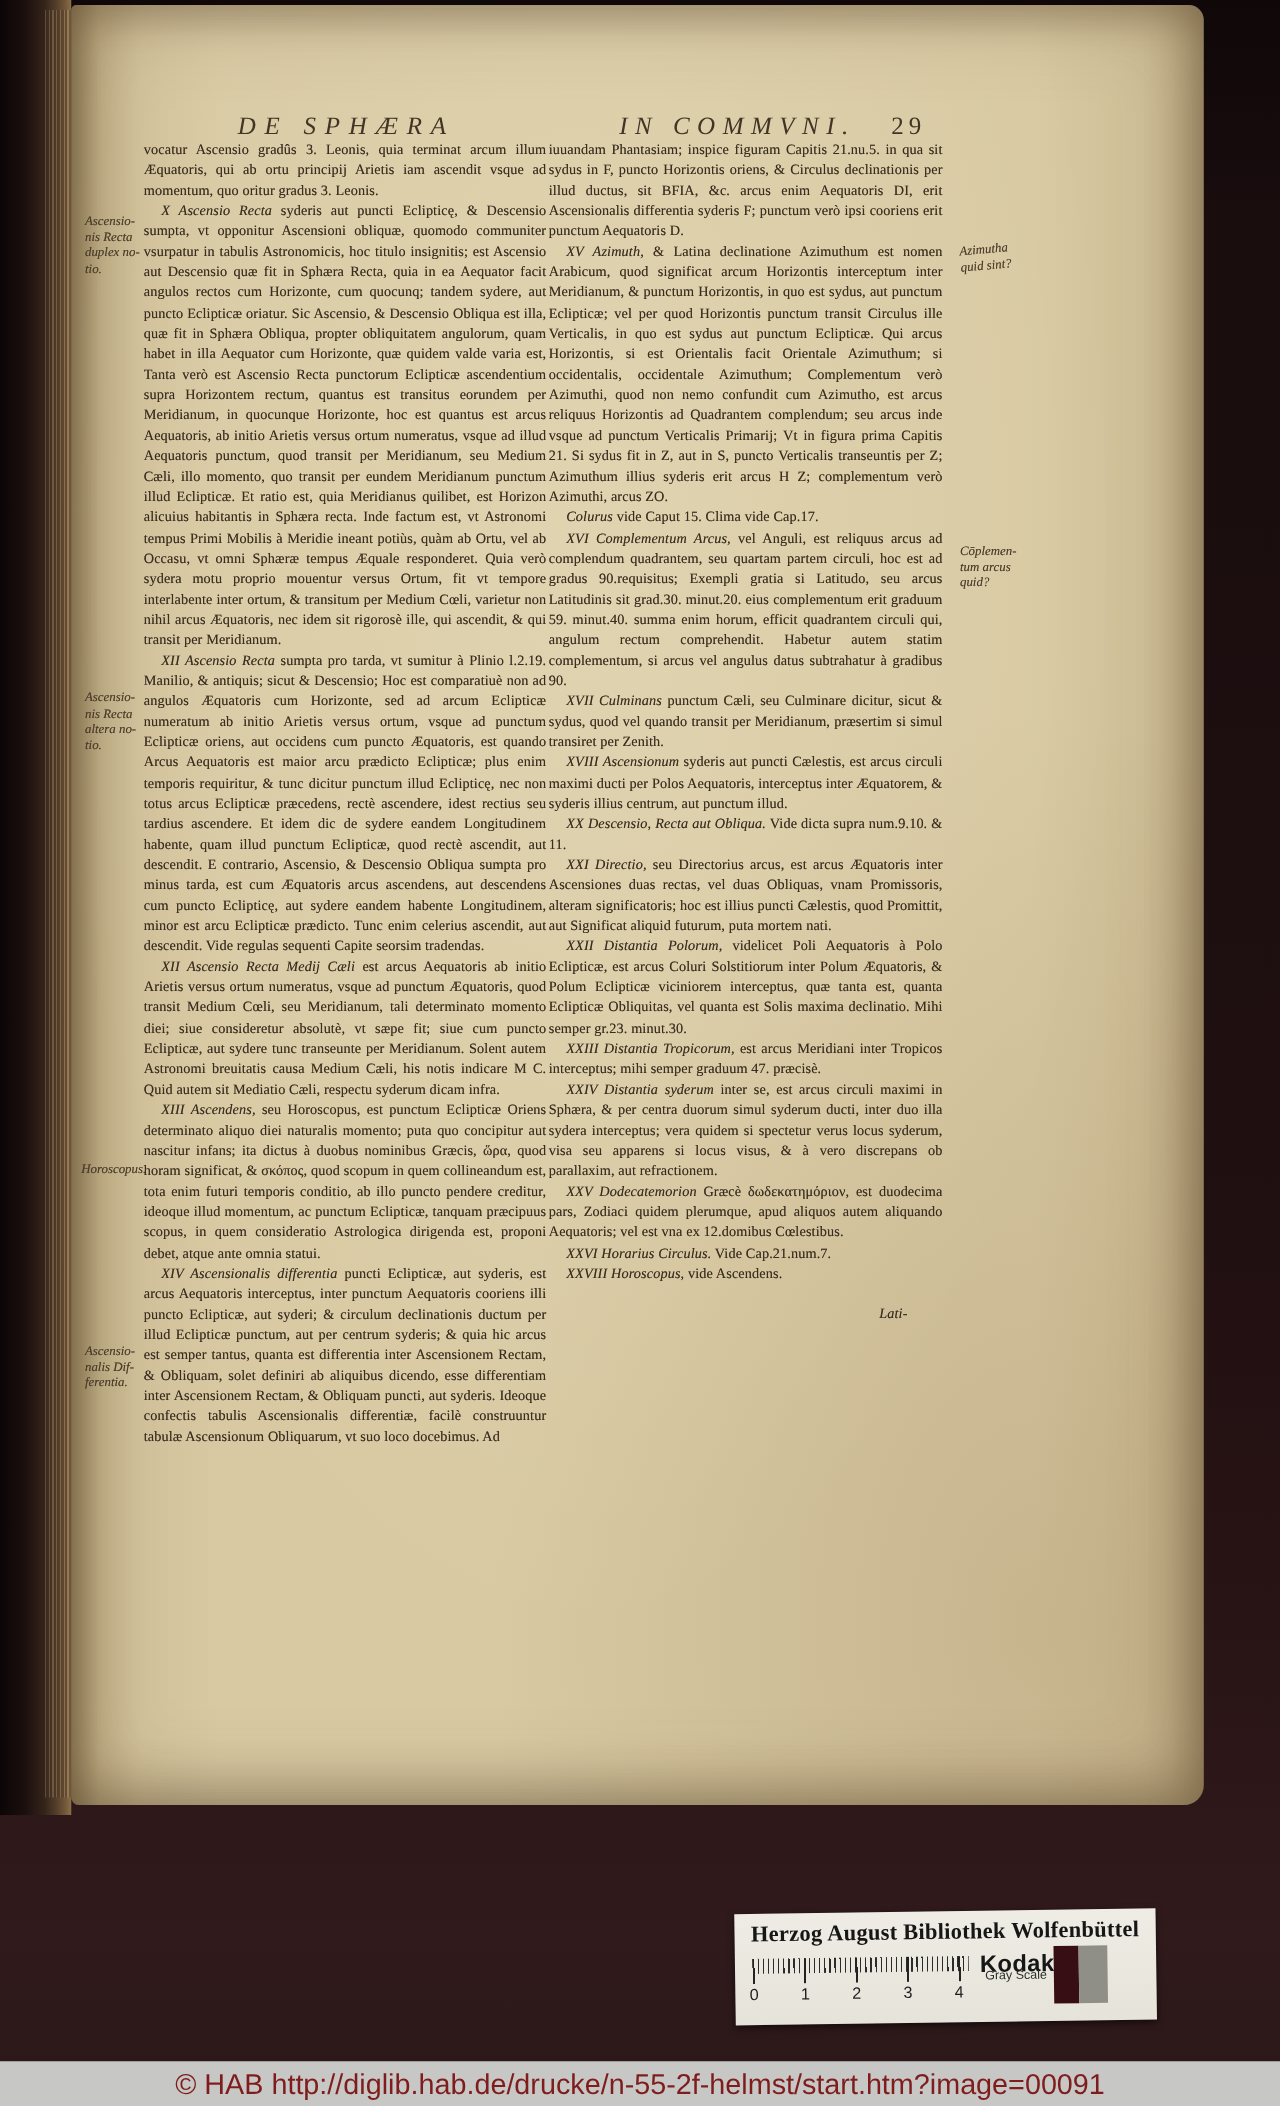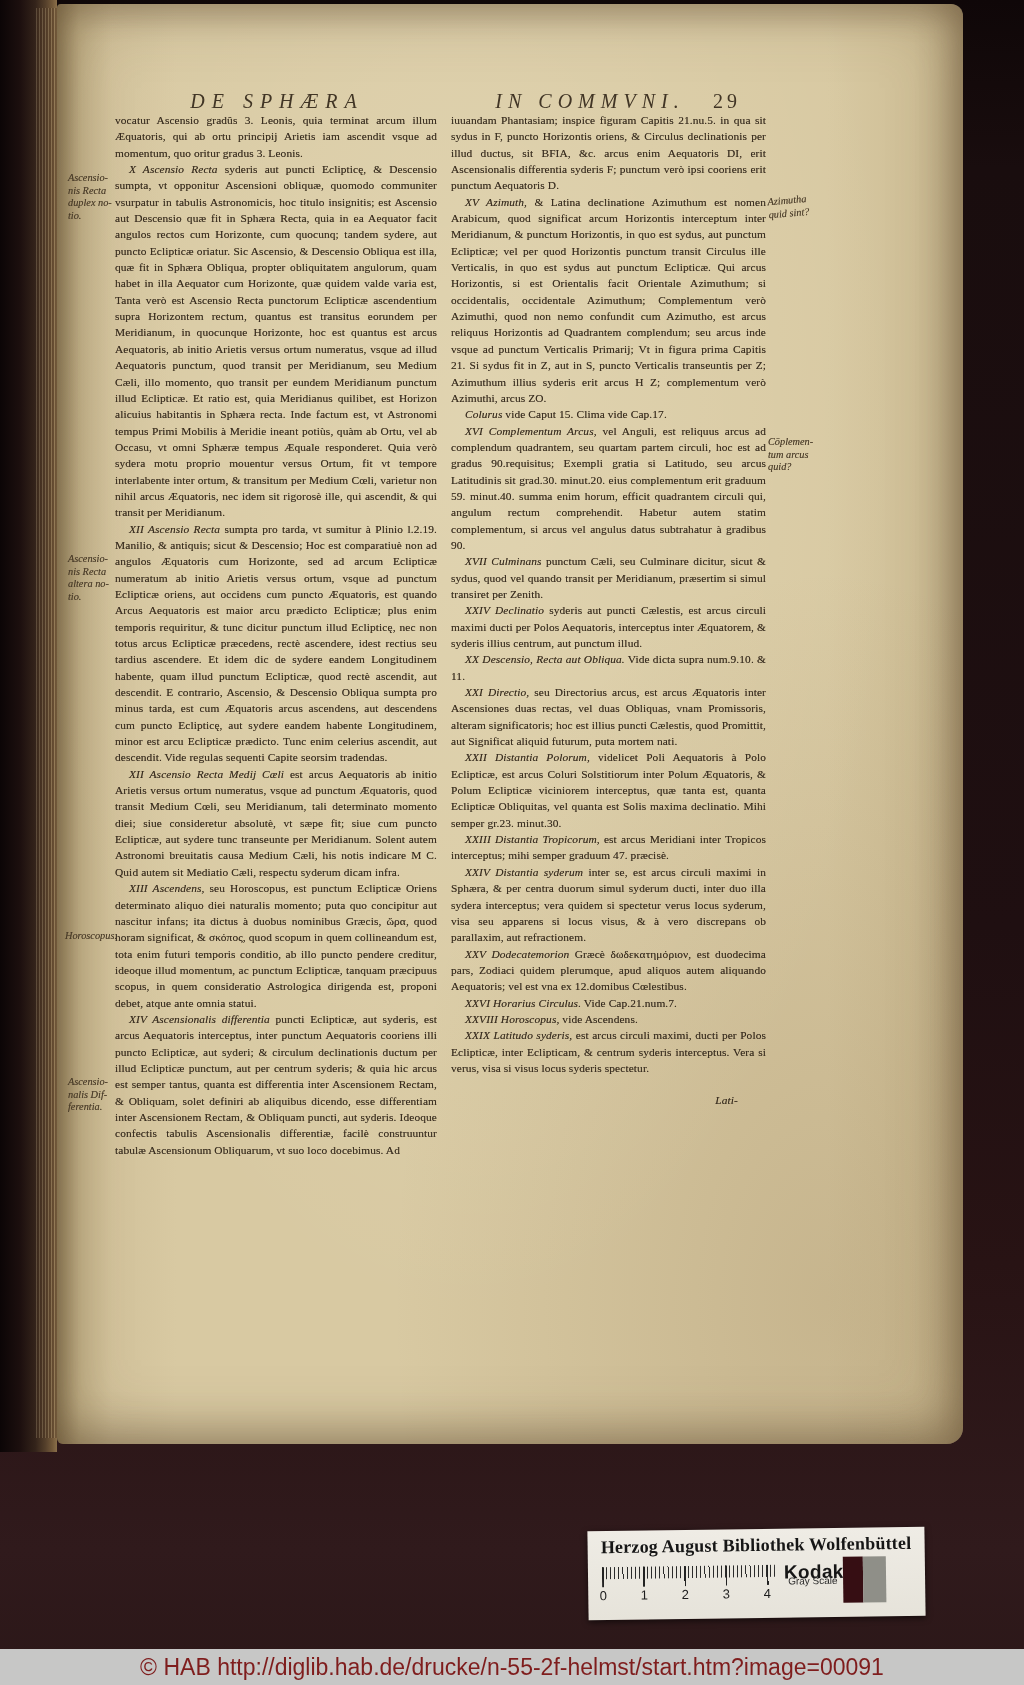--- a/index.html
+++ b/index.html
@@ -33,21 +33,21 @@
       #d5c5a0;
     box-shadow:inset 0 0 70px rgba(92,70,40,0.35), inset -10px -14px 36px rgba(80,60,35,0.30), inset 0 14px 24px rgba(80,60,35,0.22);
     color:#3a2f21;
   }
   .running-head{position:absolute;top:86px;left:0;width:906px;height:26px;
     font-style:italic;font-size:20px;color:#413525;}
   .head-left{position:absolute;left:55px;width:330px;text-align:center;letter-spacing:7px;}
   .head-right{position:absolute;left:408px;width:250px;text-align:center;letter-spacing:6px;}
   .pagenum{position:absolute;left:656px;width:50px;letter-spacing:4px;font-style:normal;}
   .textblock{
-    position:absolute;left:58px;top:108px;width:652px;display:flex;gap:14px;
+    position:absolute;left:58px;top:108px;width:652px;display:flex;gap:2px;
   }
   .col{width:322px;text-align:justify;font-size:11.4px;line-height:16.35px;
     letter-spacing:0.1px;color:#382d20;text-shadow:0 0 0.4px rgba(60,45,28,0.55);}
   .col-right{width:315px;}
   .para{margin:0;}
   .sec{text-indent:14px;}
   .para i{font-style:italic;}
   .catchword{text-align:right;font-style:italic;margin-top:16px;padding-right:28px;}
   .mnote{
     position:absolute;width:47px;font-style:italic;font-size:10.3px;line-height:12.6px;
@@ -131,30 +131,29 @@
         <p class="para sec"><i>XIII Ascendens,</i><span> seu Horoscopus, est punctum Eclipticæ Oriens determinato aliquo diei naturalis momento; puta quo concipitur aut nascitur infans; ita dictus à duobus nominibus Græcis, ὥρα, quod horam significat, &amp; σκόπος, quod scopum in quem collineandum est, tota enim futuri temporis conditio, ab illo puncto pendere creditur, ideoque illud momentum, ac punctum Eclipticæ, tanquam præcipuus scopus, in quem consideratio Astrologica dirigenda est, proponi debet, atque ante omnia statui.</span></p>
         <p class="para sec"><i>XIV Ascensionalis differentia</i><span> puncti Eclipticæ, aut syderis, est arcus Aequatoris interceptus, inter punctum Aequatoris cooriens illi puncto Eclipticæ, aut syderi; &amp; circulum declinationis ductum per illud Eclipticæ punctum, aut per centrum syderis; &amp; quia hic arcus est semper tantus, quanta est differentia inter Ascensionem Rectam, &amp; Obliquam, solet definiri ab aliquibus dicendo, esse differentiam inter Ascensionem Rectam, &amp; Obliquam puncti, aut syderis. Ideoque confectis tabulis Ascensionalis differentiæ, facilè construuntur tabulæ Ascensionum Obliquarum, vt suo loco docebimus. Ad</span></p>
       </div>
 
       <div class="col col-right">
         <p class="para"><span>iuuandam Phantasiam; inspice figuram Capitis 21.nu.5. in qua sit sydus in F, puncto Horizontis oriens, &amp; Circulus declinationis per illud ductus, sit BFIA, &amp;c. arcus enim Aequatoris DI, erit Ascensionalis differentia syderis F; punctum verò ipsi cooriens erit punctum Aequatoris D.</span></p>
         <p class="para sec"><i>XV Azimuth,</i><span> &amp; Latina declinatione Azimuthum est nomen Arabicum, quod significat arcum Horizontis interceptum inter Meridianum, &amp; punctum Horizontis, in quo est sydus, aut punctum Eclipticæ; vel per quod Horizontis punctum transit Circulus ille Verticalis, in quo est sydus aut punctum Eclipticæ. Qui arcus Horizontis, si est Orientalis facit Orientale Azimuthum; si occidentalis, occidentale Azimuthum; Complementum verò Azimuthi, quod non nemo confundit cum Azimutho, est arcus reliquus Horizontis ad Quadrantem complendum; seu arcus inde vsque ad punctum Verticalis Primarij; Vt in figura prima Capitis 21. Si sydus fit in Z, aut in S, puncto Verticalis transeuntis per Z; Azimuthum illius syderis erit arcus H Z; complementum verò Azimuthi, arcus ZO.</span></p>
         <p class="para sec"><i>Colurus</i><span> vide Caput 15. Clima vide Cap.17.</span></p>
         <p class="para sec"><i>XVI Complementum Arcus,</i><span> vel Anguli, est reliquus arcus ad complendum quadrantem, seu quartam partem circuli, hoc est ad gradus 90.requisitus; Exempli gratia si Latitudo, seu arcus Latitudinis sit grad.30. minut.20. eius complementum erit graduum 59. minut.40. summa enim horum, efficit quadrantem circuli qui, angulum rectum comprehendit. Habetur autem statim complementum, si arcus vel angulus datus subtrahatur à gradibus 90.</span></p>
         <p class="para sec"><i>XVII Culminans</i><span> punctum Cæli, seu Culminare dicitur, sicut &amp; sydus, quod vel quando transit per Meridianum, præsertim si simul transiret per Zenith.</span></p>
-        <p class="para sec"><i>XXIV Declinatio</i><span> syderis aut puncti Cælestis, est arcus circuli maximi ducti per Polos Aequatoris, interceptus inter Æquatorem, &amp; syderis illius centrum, aut punctum illud.</span></p>
+        <p class="para sec"><i>XVIII Ascensionum</i><span> syderis aut puncti Cælestis, est arcus circuli maximi ducti per Polos Aequatoris, interceptus inter Æquatorem, &amp; syderis illius centrum, aut punctum illud.</span></p>
         <p class="para sec"><i>XX Descensio, Recta aut Obliqua.</i><span> Vide dicta supra num.9.10. &amp; 11.</span></p>
         <p class="para sec"><i>XXI Directio,</i><span> seu Directorius arcus, est arcus Æquatoris inter Ascensiones duas rectas, vel duas Obliquas, vnam Promissoris, alteram significatoris; hoc est illius puncti Cælestis, quod Promittit, aut Significat aliquid futurum, puta mortem nati.</span></p>
         <p class="para sec"><i>XXII Distantia Polorum,</i><span> videlicet Poli Aequatoris à Polo Eclipticæ, est arcus Coluri Solstitiorum inter Polum Æquatoris, &amp; Polum Eclipticæ viciniorem interceptus, quæ tanta est, quanta Eclipticæ Obliquitas, vel quanta est Solis maxima declinatio. Mihi semper gr.23. minut.30.</span></p>
         <p class="para sec"><i>XXIII Distantia Tropicorum,</i><span> est arcus Meridiani inter Tropicos interceptus; mihi semper graduum 47. præcisè.</span></p>
         <p class="para sec"><i>XXIV Distantia syderum</i><span> inter se, est arcus circuli maximi in Sphæra, &amp; per centra duorum simul syderum ducti, inter duo illa sydera interceptus; vera quidem si spectetur verus locus syderum, visa seu apparens si locus visus, &amp; à vero discrepans ob parallaxim, aut refractionem.</span></p>
         <p class="para sec"><i>XXV Dodecatemorion</i><span> Græcè δωδεκατημόριον, est duodecima pars, Zodiaci quidem plerumque, apud aliquos autem aliquando Aequatoris; vel est vna ex 12.domibus Cœlestibus.</span></p>
         <p class="para sec"><i>XXVI Horarius Circulus.</i><span> Vide Cap.21.num.7.</span></p>
         <p class="para sec"><i>XXVIII Horoscopus,</i><span> vide Ascendens.</span></p>
-        <p class="para sec"><i>XXIX Latitudo syderis,</i><span> est arcus circuli maximi, ducti per Polos Eclipticæ, inter Eclipticam, &amp; centrum syderis interceptus. Vera si verus, visa si visus locus syderis spectetur.</span></p>
         <div class="catchword">Lati-</div>
       </div>
     </div>
   </div>
 
   <div class="label">
     <div class="label-title">Herzog August Bibliothek Wolfenbüttel</div>
     <div class="ticks"></div>
     <div class="ticks-major"></div>
     <span class="ruler-num rn0">0</span>

